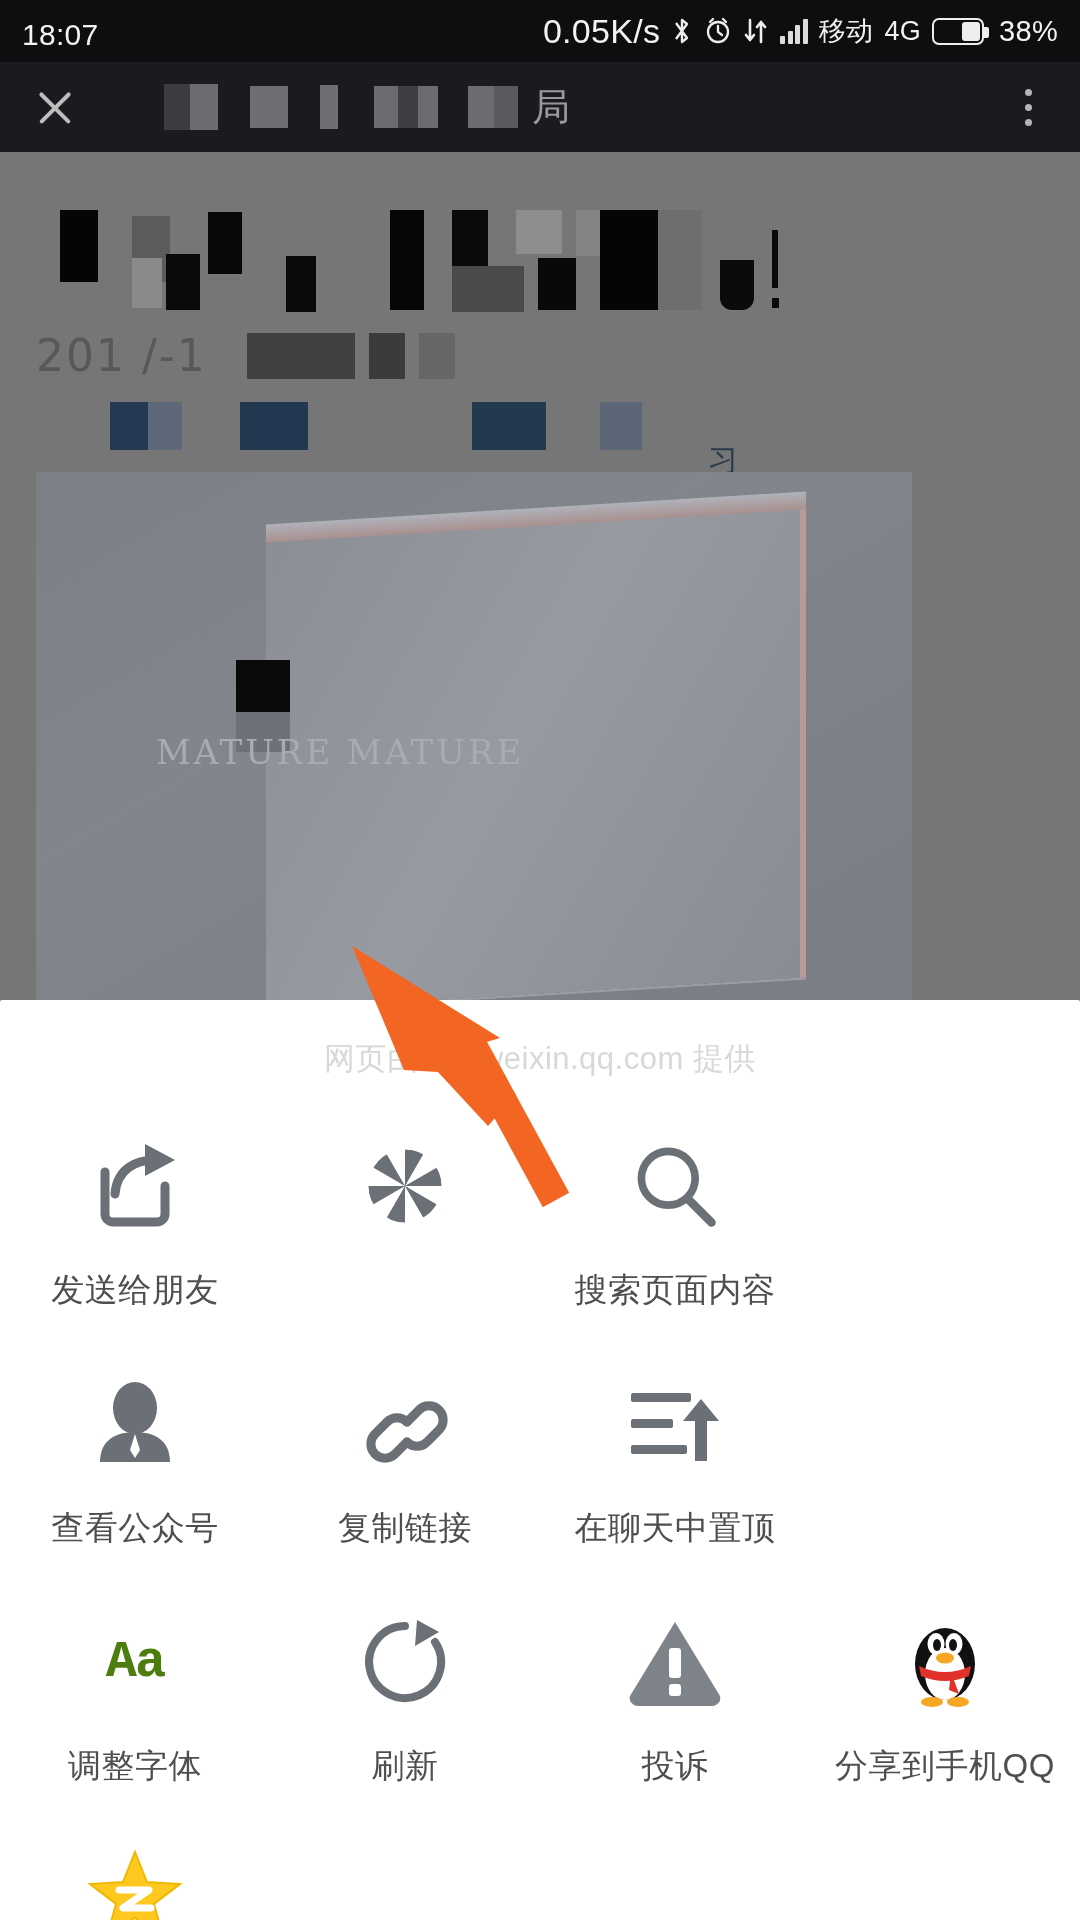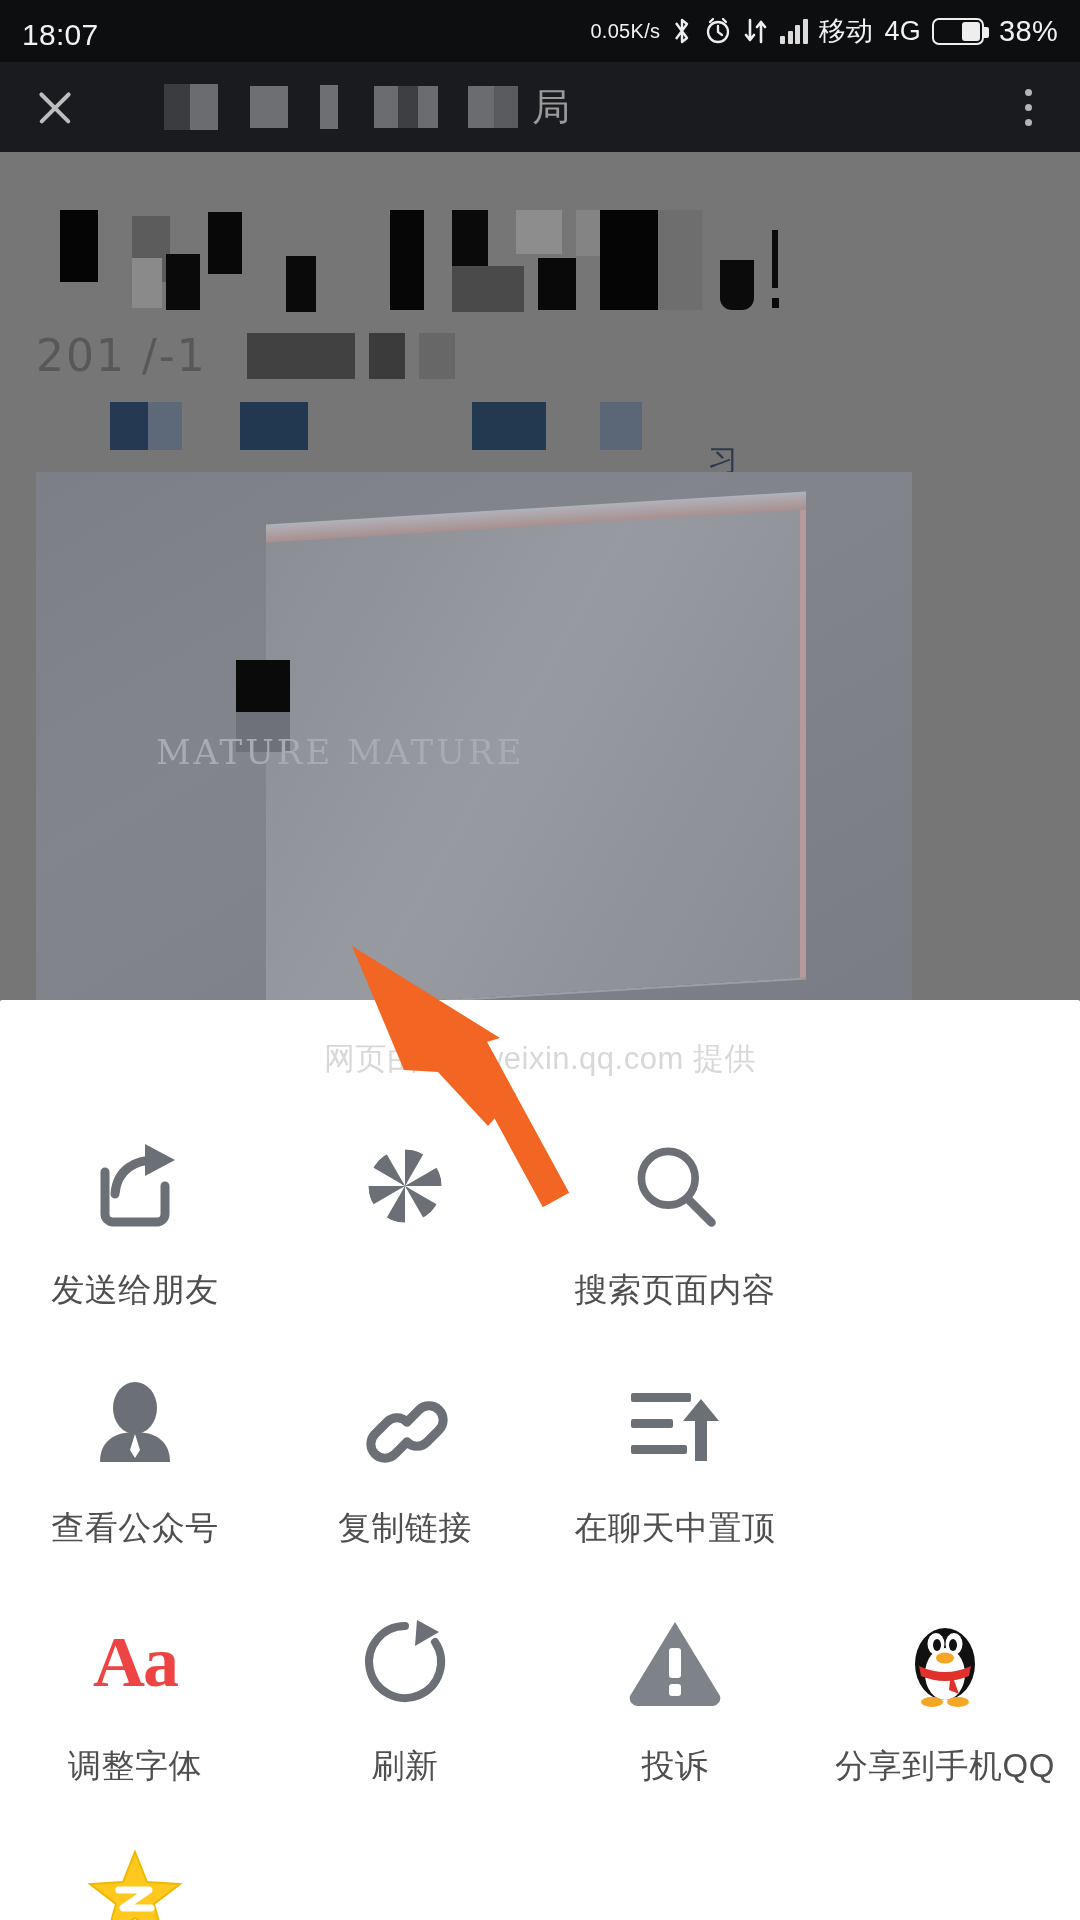--- a/index.html
+++ b/index.html
@@ -13,21 +13,21 @@
 
   
   .statusbar{
     position:absolute; top:0; left:0; width:1080px; height:62px;
     background:#0d0e10; color:#f2f2f2;
     display:flex; align-items:center; padding:0 22px;
     font-size:30px; letter-spacing:.3px;
   }
   .sb-time{ font-size:30px;margin-top:8px; }
   .sb-right{ margin-left:auto; display:flex; align-items:center; gap:11px; }
-  .sb-net{ font-size:20px; }
+  .sb-net{ font-size:34px; }
   .sb-carrier{ font-size:27px; }
   .sb-4g{ font-size:27px; }
   .sb-batt-pct{ font-size:29px; margin-left:4px; }
   .ic{ display:inline-block; line-height:0; }
   
   .batt{ position:relative; width:52px; height:27px; border:2.5px solid #eee;
          border-radius:7px; display:inline-block; }
   .batt::after{ content:""; position:absolute; right:-7px; top:7px; width:5px;
                 height:11px; background:#eee; border-radius:0 2px 2px 0; }
   .batt .fill{ position:absolute; right:2px; top:2px; bottom:2px; width:38%;
@@ -306,21 +306,21 @@
       </span>
       <span class="lbl">在聊天中置顶</span>
     </div>
 
   </div>
 
   <div class="grid">
 
     <div class="cell">
       <span class="glyph">
-        <span style="font-size:72px;color:#ef4444;font-weight:bold;font-family:Liberation Serif, serif;letter-spacing:-2px;">Aa</span>
+        <span style="font-size:52px;color:#4d7c0f;font-weight:bold;font-family:Liberation Mono, monospace;letter-spacing:-2px;">Aa</span>
       </span>
       <span class="lbl">调整字体</span>
     </div>
 
     <div class="cell">
       <span class="glyph">
         <svg width="92" height="92" viewBox="0 0 92 92">
           <path d="M46 10 a36 36 0 1 0 30 16" fill="none" stroke="#6b6f76" stroke-width="8" stroke-linecap="round"></path>
           <path d="M58 4 L80 16 L56 30 Z" fill="#6b6f76"></path>
         </svg>

